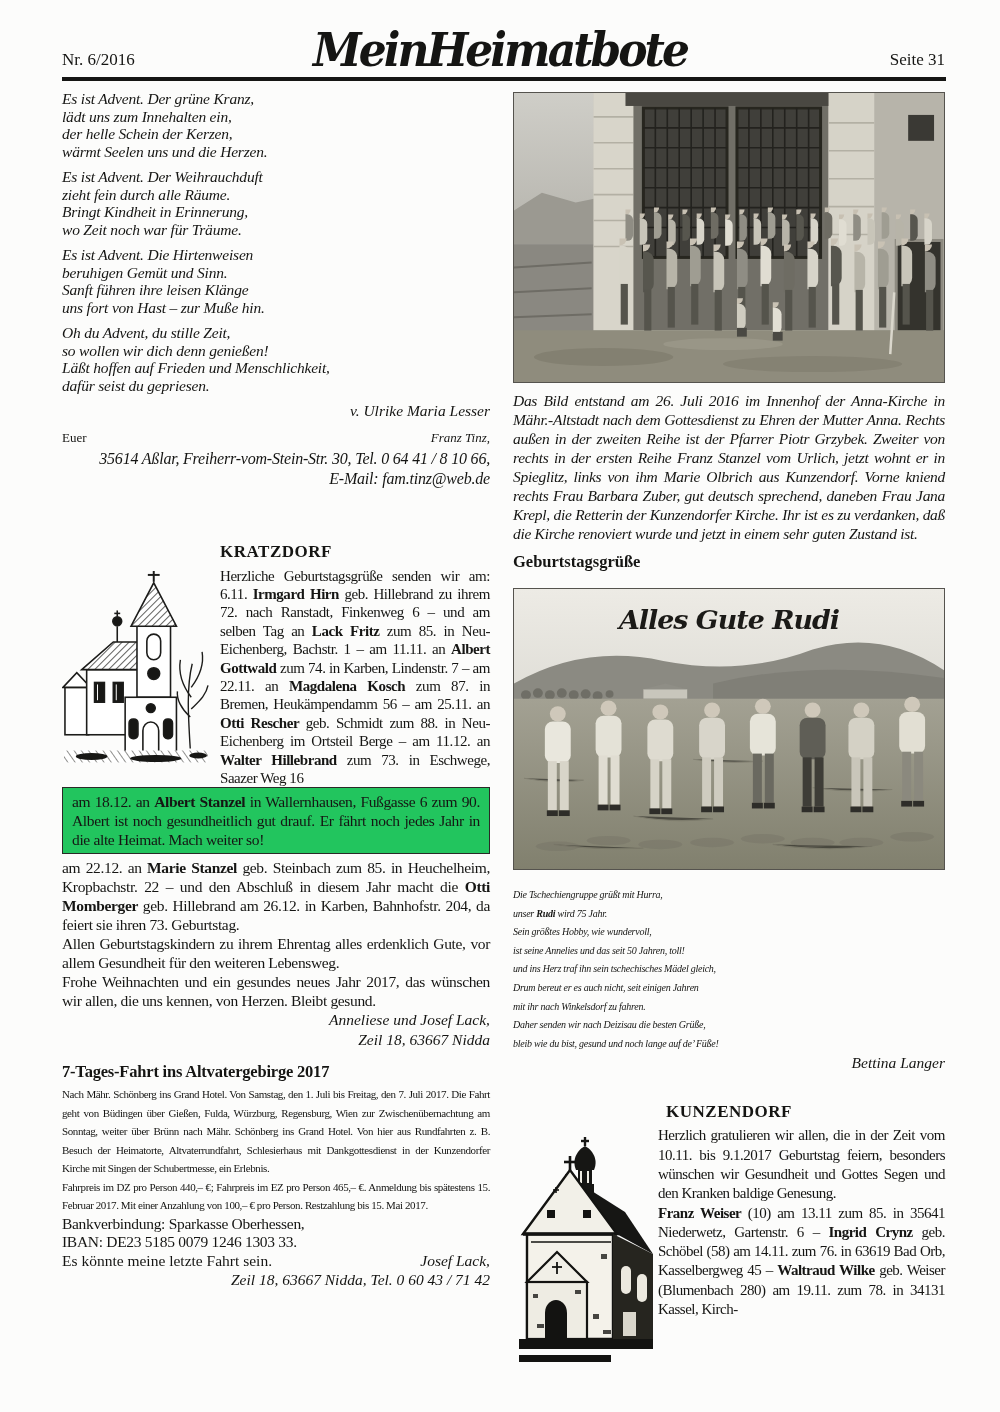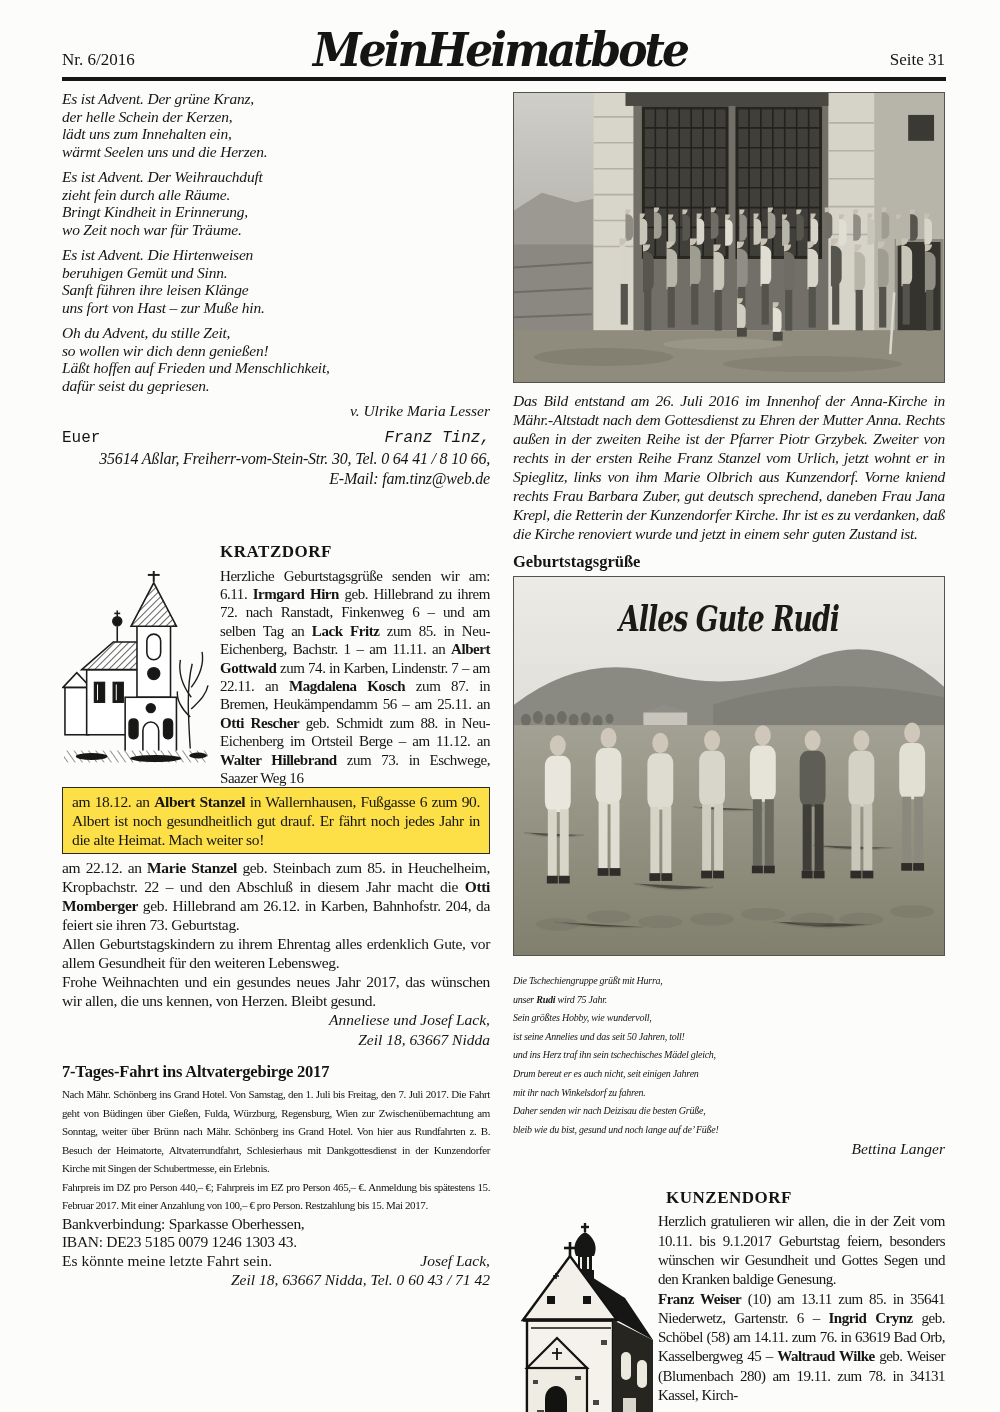--- a/index.html
+++ b/index.html
@@ -16,41 +16,41 @@
 
   
   .col-left{position:absolute;left:62px;top:90px;width:428px;}
   .col-right{position:absolute;left:513px;top:92px;width:432px;}
 
   
   .poem{font-style:italic;font-size:15.5px;line-height:17.5px;letter-spacing:-0.2px;}
   .poem .stanza{margin:0 0 8px 0;}
   .poem-attrib{font-style:italic;font-size:15.5px;text-align:right;margin:2px 0 8px 0;}
   .fjust{font-size:16px;line-height:20.5px;letter-spacing:-0.35px;text-align:justify;text-align-last:justify;}
-  .euer-row{display:flex;justify-content:space-between;font-size:16px;line-height:20.5px;font-family:Liberation Mono, monospace;}
+  .euer-row{display:flex;justify-content:space-between;font-size:13px;line-height:20.5px;}
   .euer-row .sig{font-style:italic;}
   .addr{font-style:italic;font-size:16px;line-height:20.5px;text-align:right;letter-spacing:-0.2px;}
   .sec-heading{font-weight:bold;font-size:17px;text-align:center;letter-spacing:0.5px;margin:52px 0 5px 0;}
   .kintro{font-size:15px;line-height:18.4px;letter-spacing:-0.45px;text-align:justify;}
   .kchurch{float:left;width:148px;height:200px;margin:2px 10px 2px 0;}
-  .graybox{clear:both;border:1.5px solid #2a2a27;background:#fde047;padding:4px 9px;
+  .graybox{clear:both;border:1.5px solid #2a2a27;background:#22c55e;padding:4px 9px;
            font-size:15.5px;line-height:19px;letter-spacing:-0.35px;text-align:justify;}
   .bodyp{font-size:15.5px;line-height:19px;letter-spacing:-0.35px;text-align:justify;margin:0;}
   .mt4{margin-top:4px;}
   .sig-right{font-style:italic;font-size:15.5px;line-height:19.5px;text-align:right;}
   .trip-heading{font-weight:bold;font-size:16.5px;letter-spacing:-0.2px;margin:13px 0 3px 0;}
   .tripp{font-size:11px;line-height:18.5px;letter-spacing:-0.4px;text-align:justify;margin:0;}
   .bankline{font-size:15.5px;line-height:18.5px;letter-spacing:-0.3px;}
   .close-row{display:flex;justify-content:space-between;font-size:15.5px;line-height:18.5px;}
   .close-row .sig{font-style:italic;}
 
   
   .photo{position:relative;width:432px;border:1.5px solid #55534e;box-sizing:border-box;background:#b8b6ae;}
   .photo1{height:291px;}
-  .photo2{height:380px;margin-top:4px;}
+  .photo2{height:282px;margin-top:16px;}
   .photo svg{display:block;width:100%;height:100%;}
   .caption{font-style:italic;font-size:15.5px;line-height:19px;letter-spacing:-0.3px;
            text-align:justify;margin-top:8px;}
   .bday-heading{font-weight:bold;font-size:16.5px;margin-top:9px;}
   .rpoem{font-style:italic;font-size:10px;line-height:18.6px;letter-spacing:-0.25px;margin-top:16px;}
   .rpoem-attrib{font-style:italic;font-size:15.5px;text-align:right;margin-top:1px;}
   .kz-heading{font-weight:bold;font-size:17px;text-align:center;letter-spacing:0.5px;margin:30px 0 4px 0;}
   .kz-row{display:flex;}
   .kz-church{width:145px;height:240px;flex:0 0 145px;margin-top:8px;}
   .kz-text{width:287px;font-size:15px;line-height:19.3px;letter-spacing:-0.5px;text-align:justify;}
@@ -63,22 +63,22 @@
 
   <div class="hdr-issue">Nr. 6/2016</div>
   <div class="masthead">Mein Heimatbote</div>
   <div class="hdr-page">Seite 31</div>
   <div class="hdr-rule"></div>
 
   <div class="col-left">
     <div class="poem">
       <div class="stanza">
           <div class="">Es ist Advent. Der grüne Kranz,</div>
+          <div class="">lädt uns zum Innehalten ein,</div>
           <div class="">der helle Schein der Kerzen,</div>
-          <div class="">lädt uns zum Innehalten ein,</div>
           <div class="">wärmt Seelen uns und die Herzen.</div>
         </div>
       <div class="stanza">
           <div class="">Es ist Advent. Der Weihrauchduft</div>
           <div class="">zieht fein durch alle Räume.</div>
           <div class="">Bringt Kindheit in Erinnerung,</div>
           <div class="">wo Zeit noch war für Träume.</div>
         </div>
       <div class="stanza">
           <div class="">Es ist Advent. Die Hirtenweisen</div>
@@ -168,21 +168,21 @@
     <p class="bodyp mt4"><span>am 22.12. an </span><b>Marie Stanzel</b><span> geb. Steinbach zum 85. in Heuchelheim, Kropbachstr. 22 – und den Abschluß in diesem Jahr macht die </span><b>Otti Momberger</b><span> geb. Hillebrand am 26.12. in Karben, Bahnhofstr. 204, da feiert sie ihren 73. Geburtstag.</span></p>
     <p class="bodyp">Allen Geburtstagskindern zu ihrem Ehrentag alles erdenklich Gute, vor allem Gesundheit für den weiteren Lebensweg.</p>
     <p class="bodyp">Frohe Weihnachten und ein gesundes neues Jahr 2017, das wünschen wir allen, die uns kennen, von Herzen. Bleibt gesund.</p>
     <div class="sig-right">Anneliese und Josef Lack,</div>
     <div class="sig-right">Zeil 18, 63667 Nidda</div>
 
     <div class="trip-heading">7-Tages-Fahrt ins Altvatergebirge 2017</div>
     <p class="tripp">Nach Mähr. Schönberg ins Grand Hotel. Von Samstag, den 1. Juli bis Freitag, den 7. Juli 2017. Die Fahrt geht von Büdingen über Gießen, Fulda, Würzburg, Regensburg, Wien zur Zwischenübernachtung am Sonntag, weiter über Brünn nach Mähr. Schönberg ins Grand Hotel. Von hier aus Rundfahrten z. B. Besuch der Heimatorte, Altvaterrundfahrt, Schlesierhaus mit Dankgottesdienst in der Kunzendorfer Kirche mit Singen der Schubertmesse, ein Erlebnis.</p>
     <p class="tripp">Fahrpreis im DZ pro Person 440,– €; Fahrpreis im EZ pro Person 465,– €. Anmeldung bis spätestens 15. Februar 2017. Mit einer Anzahlung von 100,– € pro Person. Restzahlung bis 15. Mai 2017.</p>
     <div class="bankline">Bankverbindung: Sparkasse Oberhessen,</div>
-    <div class="bankline">IBAN: DE23 5185 0079 1246 1303 43.</div>
+    <div class="bankline">IBAN: DE23 5185 0079 1246 1303 33.</div>
     <div class="close-row">
       <span>Es könnte meine letzte Fahrt sein.</span>
       <span class="sig">Josef Lack,</span>
     </div>
     <div class="sig-right">Zeil 18, 63667 Nidda, Tel. 0 60 43 / 71 42</div>
   </div>
 
   <div class="col-right">
 
     <div class="photo photo1">

